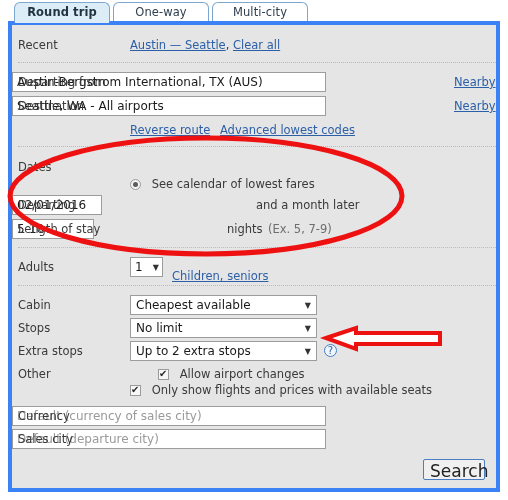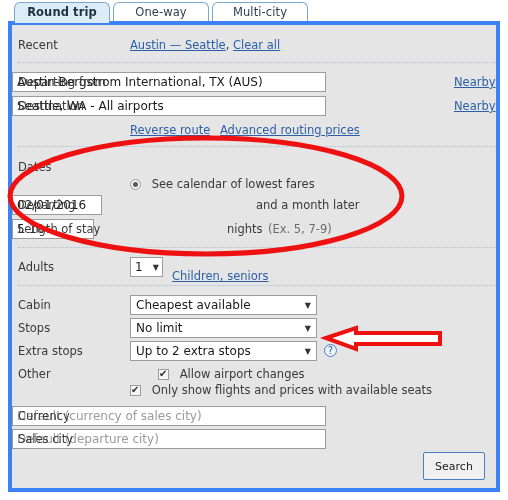--- a/index.html
+++ b/index.html
@@ -199,27 +199,27 @@
     background: #eef6fd;
     cursor: pointer;
   }
 
   
   .searchbtn {
     position: absolute;
     right: 11px;
     bottom: 8px;
     width: 62px;
-    height: 28px;
+    height: 21px;
     box-sizing: border-box;
     background: #f0f0f0;
     border: 1px solid #4a7fc1;
     border-radius: 2px;
     font-family: "DejaVu Sans", "Liberation Sans", sans-serif;
-    font-size: 11px;
+    font-size: 17px;
     color: #222;
     cursor: pointer;
   }
 
   
   .annot {
     position: absolute;
     left: 0; top: 0;
     width: 508px; height: 500px;
     pointer-events: none;
@@ -254,21 +254,21 @@
 
   <div class="row" style="top:71px;">
     <div class="lbl">Destination</div>
     <input class="txt w-wide" value="Seattle, WA - All airports" style="">
     <a class="lnk" style="position:absolute;left:442px;top:3px;">Nearby</a>
   </div>
 
   <div class="row" style="top:95px;">
     <div class="ctl" style="top:3px;">
       <a class="lnk">Reverse route</a>
-      <a class="lnk" style="margin-left:6px;">Advanced routing prices</a>
+      <a class="lnk" style="margin-left:6px;">Advanced lowest codes</a>
     </div>
   </div>
   <div class="sep" style="top:121px;"></div>
 
   <div class="row" style="top:132px;">
     <div class="lbl">Dates</div>
   </div>
   <div class="row" style="top:149px;">
     <div class="opt" style="top:3px;">
       <span class="radio on"></span>

